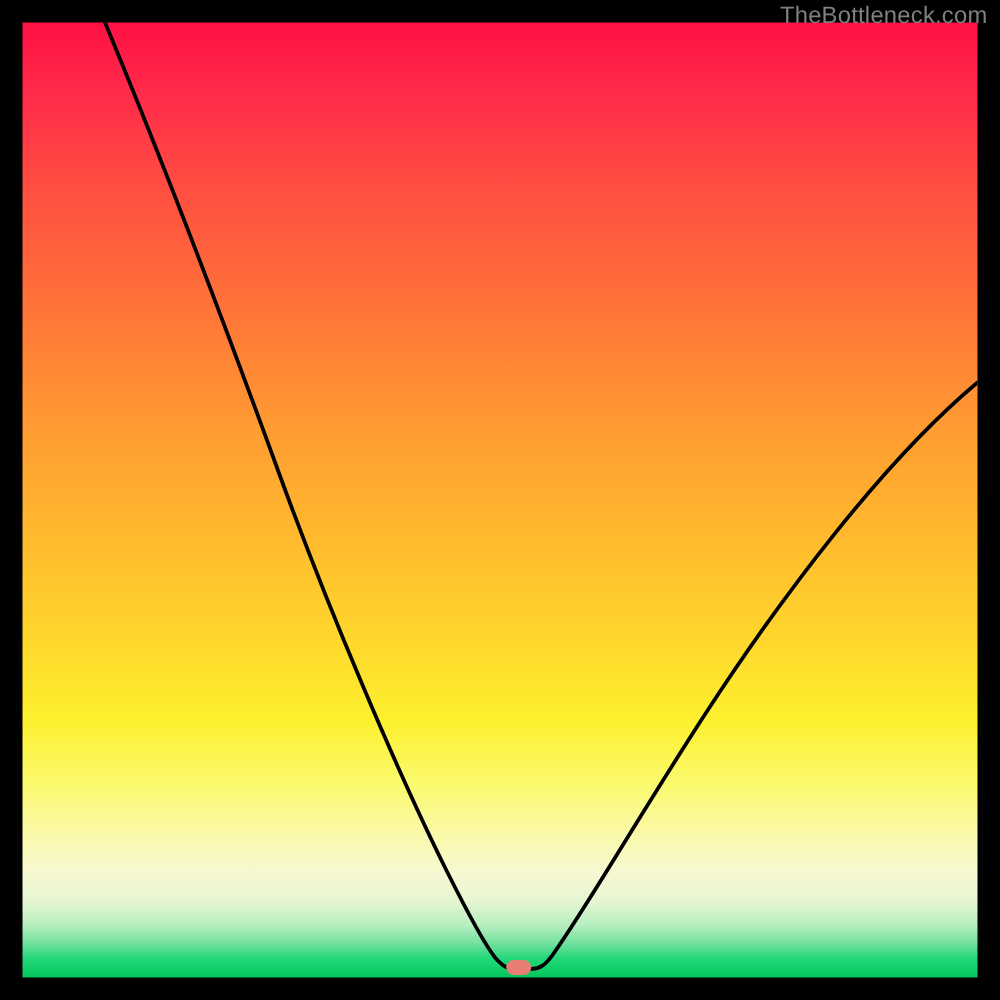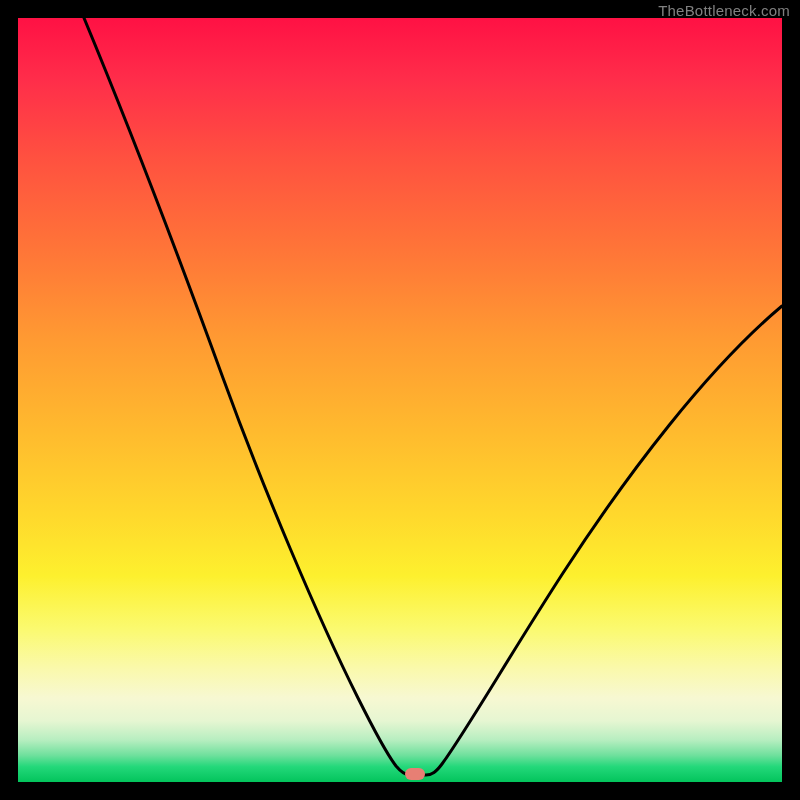--- a/index.html
+++ b/index.html
@@ -57,21 +57,21 @@
     height: 12px;
     border-radius: 6px;
     background: #e77f74;
     transform: translate(-50%, -50%);
   }
   .watermark {
     position: absolute;
     top: 2px;
     right: 10px;
     color: #808080;
-    font-size: 15px;
+    font-size: 19px;
     font-weight: 500;
     letter-spacing: 0.2px;
     user-select: none;
   }
 </style>
 </head>
 <body>
 
 <div class="stage">
 

